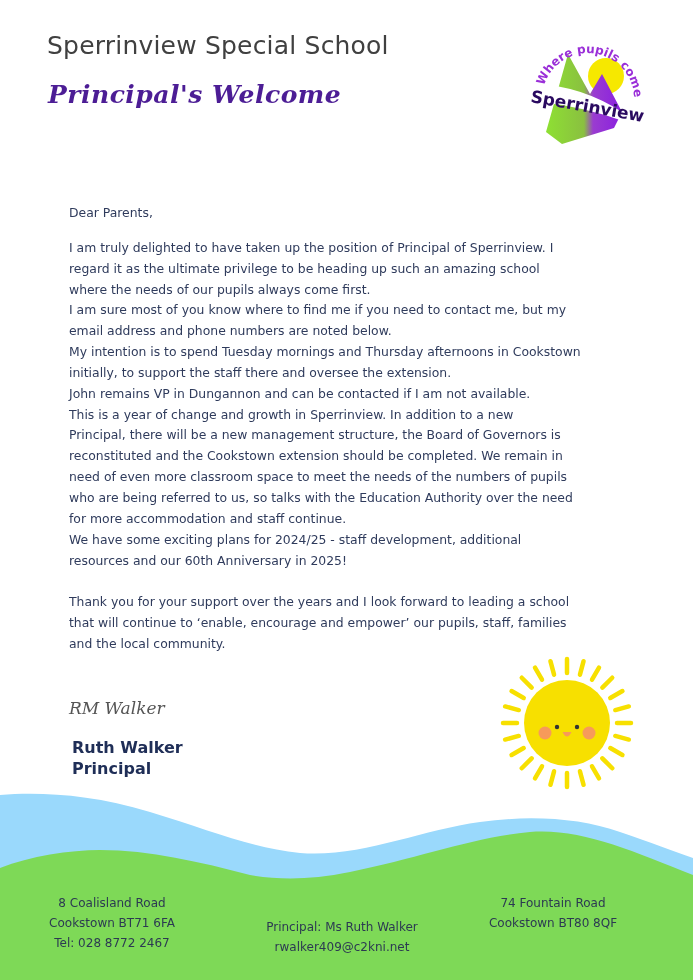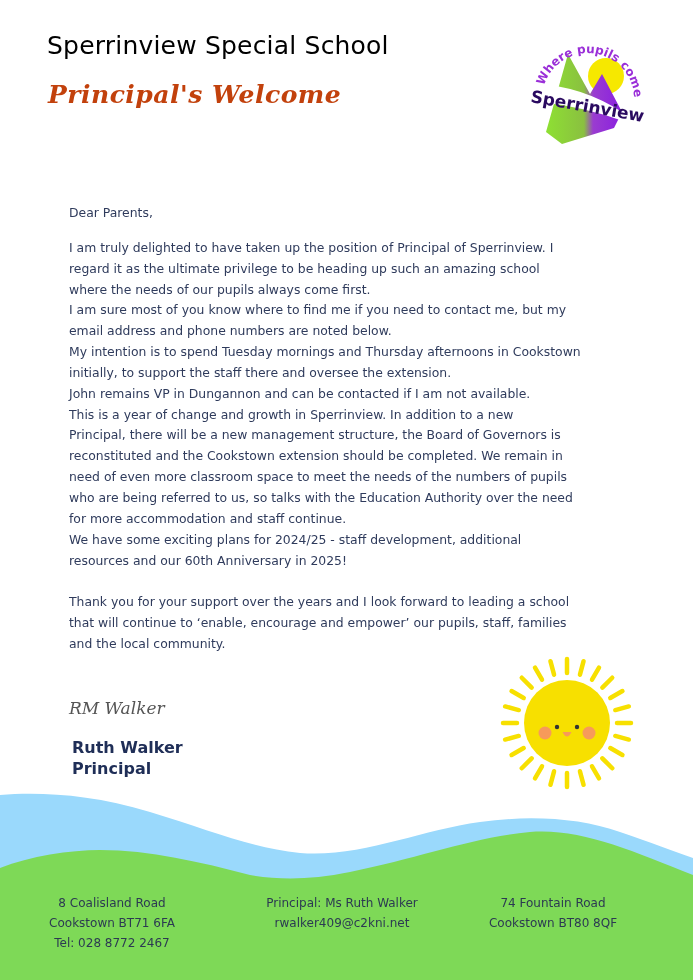--- a/index.html
+++ b/index.html
@@ -2,28 +2,28 @@
 <html><head>
   <meta charset="utf-8">
   <style>
     * { box-sizing: border-box; margin: 0; padding: 0; }
     html, body { width: 693px; height: 980px; background: #ffffff; overflow: hidden; }
     body { position: relative; font-family: "DejaVu Sans", sans-serif; }
 
     .school-name {
       position: absolute; left: 47px; top: 31px;
       font-family: "DejaVu Sans", sans-serif;
-      font-size: 25px; color: #000000; font-weight: normal;
+      font-size: 25px; color: #404040; font-weight: normal;
       letter-spacing: 0.2px;
     }
     .welcome-title {
       position: absolute; left: 48px; top: 80px;
       font-family: "DejaVu Serif", serif;
       font-style: italic;
-      font-size: 25px; color: #c2410c;
+      font-size: 25px; color: #4c1d95;
       letter-spacing: 0.5px;
     }
     .logo {
       position: absolute; left: 522px; top: 24px; width: 126px; height: 132px;
     }
 
     .letter {
       position: absolute; left: 69px; top: 203px; width: 580px;
       font-family: "DejaVu Sans", sans-serif;
       font-size: 12.4px; line-height: 20.85px; color: #2f3b5c;
@@ -49,21 +49,21 @@
 
     .waves { position: absolute; left: 0; top: 780px; width: 693px; height: 200px; }
 
     .footer {
       position: absolute; left: 0; top: 893px; width: 693px; height: 70px;
       font-family: "DejaVu Sans", sans-serif;
       font-size: 12px; line-height: 20px; color: #2c3a52;
     }
     .footer .col { position: absolute; top: 0; text-align: center; }
     .footer .col.left { left: 46px; width: 132px; }
-    .footer .col.mid { left: 252px; width: 180px; }
+    .footer .col.mid { left: 252px; width: 180px; margin-top: 24px; }
     .footer .col.right { left: 473px; width: 160px; }
     .footer .col div { white-space: nowrap; }
   </style>
 </head>
 <body>
 
 <div>
 
   <h1 class="school-name">Sperrinview Special School</h1>
   <h2 class="welcome-title">Principal's Welcome</h2>

